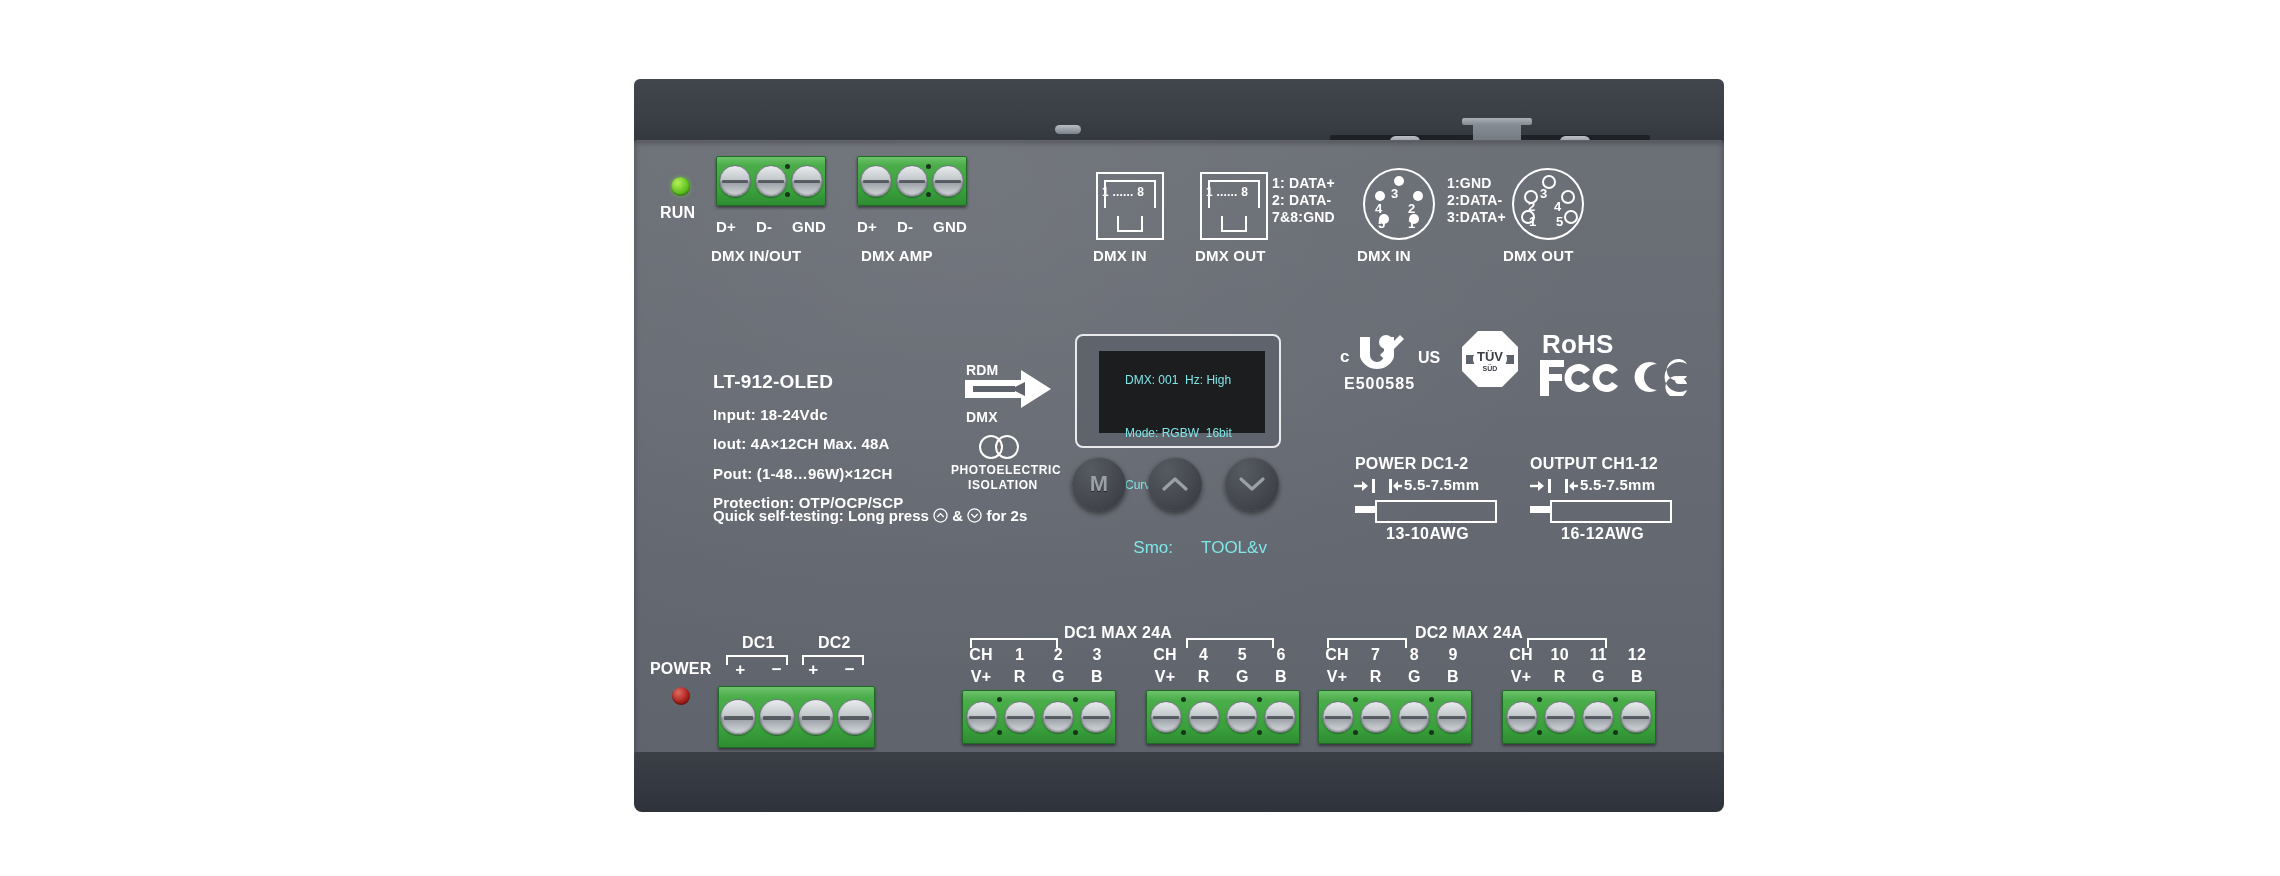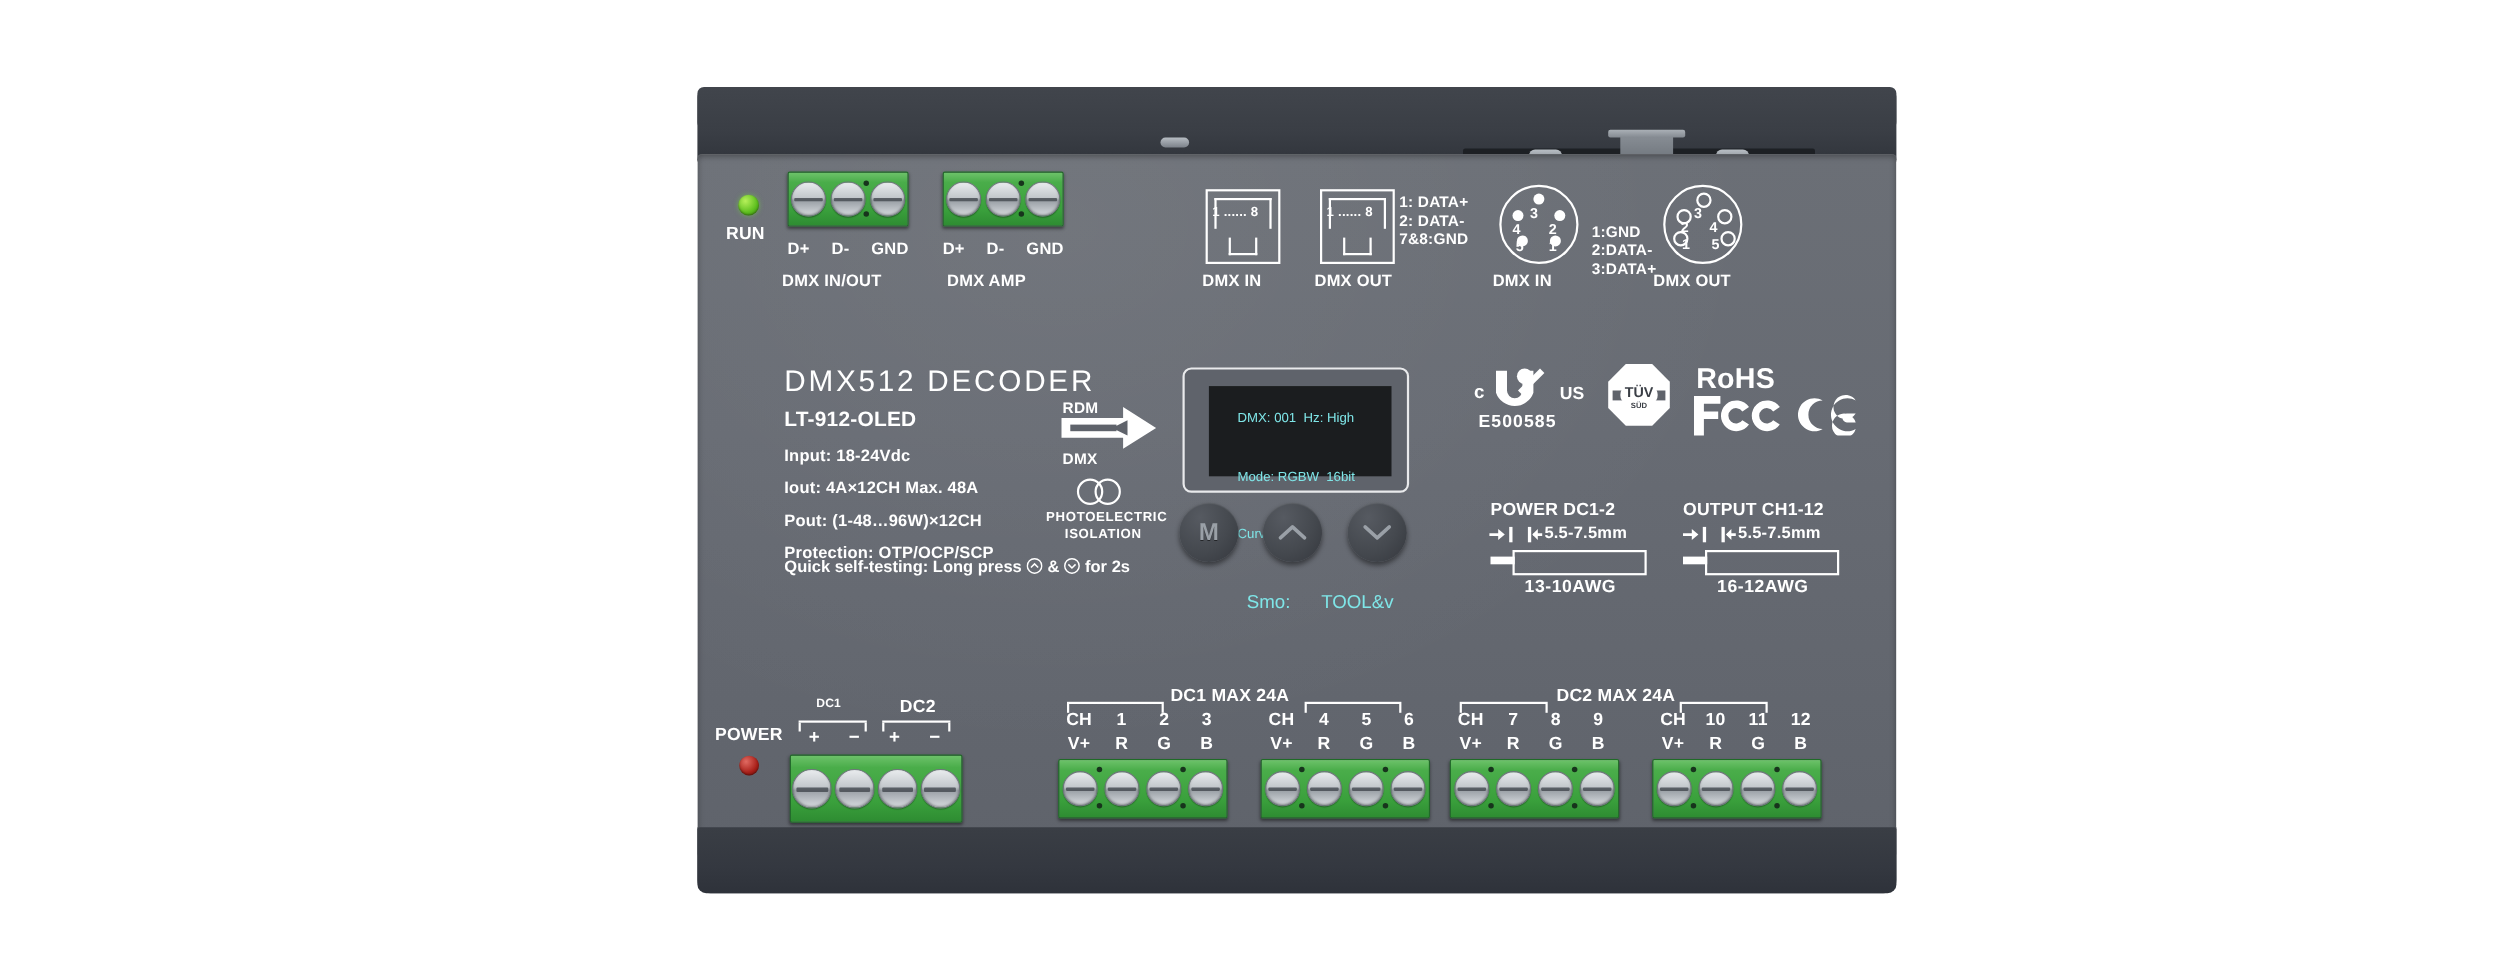--- a/index.html
+++ b/index.html
@@ -190,21 +190,21 @@
   </div>
   <div style="position:absolute;left:1363px;top:168px;width:68px;height:68px;">
     <span class="lbl" style="left:28px;top:18px;font-size:13px;">3</span>
     <span class="lbl" style="left:12px;top:33px;font-size:13px;">4</span>
     <span class="lbl" style="left:45px;top:33px;font-size:13px;">2</span>
     <span class="lbl" style="left:15px;top:48px;font-size:13px;">5</span>
     <span class="lbl" style="left:45px;top:48px;font-size:13px;">1</span>
   </div>
   <div class="lbl" style="left:1357px;top:247px;font-size:15px;">DMX IN</div>
 
-  <div style="position:absolute;left:1447px;top:175px;line-height:1.22;margin-top:27px;">
+  <div style="position:absolute;left:1447px;top:175px;line-height:1.22;">
     <div class="lbl" style="position:relative;font-size:14px;">1:GND</div>
     <div class="lbl" style="position:relative;font-size:14px;">2:DATA-</div>
     <div class="lbl" style="position:relative;font-size:14px;">3:DATA+</div>
   </div>
 
   <div class="xlr" style="left:1512px;top:168px;width:68px;height:68px;">
     <div class="pin hollow" style="left:28px;top:5px;width:10px;height:10px;"></div>
     <div class="pin hollow" style="left:10px;top:20px;width:10px;height:10px;"></div>
     <div class="pin hollow" style="left:47px;top:20px;width:10px;height:10px;"></div>
     <div class="pin hollow" style="left:7px;top:40px;width:10px;height:10px;"></div>
@@ -212,21 +212,20 @@
   </div>
   <div style="position:absolute;left:1512px;top:168px;width:68px;height:68px;">
     <span class="lbl" style="left:28px;top:18px;font-size:13px;">3</span>
     <span class="lbl" style="left:16px;top:31px;font-size:13px;">2</span>
     <span class="lbl" style="left:42px;top:31px;font-size:13px;">4</span>
     <span class="lbl" style="left:17px;top:46px;font-size:13px;">1</span>
     <span class="lbl" style="left:44px;top:46px;font-size:13px;">5</span>
   </div>
   <div class="lbl" style="left:1503px;top:247px;font-size:15px;">DMX OUT</div>
 
-  <div style="position:absolute;left:713px;top:331px;color:#fff;font-size:27px;letter-spacing:2.5px;font-family:'Liberation Sans',sans-serif;">DMX512 DECODER</div>
   <div class="lbl" style="left:713px;top:371px;font-size:19px;">LT-912-OLED</div>
 
   <div style="position:absolute;left:713px;top:400px;line-height:1.95;">
     <div class="lbl" style="position:relative;font-size:15px;">Input: 18-24Vdc</div>
     <div class="lbl" style="position:relative;font-size:15px;">Iout:   4A×12CH  Max. 48A</div>
     <div class="lbl" style="position:relative;font-size:15px;">Pout:  (1-48…96W)×12CH</div>
     <div class="lbl" style="position:relative;font-size:15px;">Protection: OTP/OCP/SCP</div>
   </div>
 
   <div style="position:absolute;left:713px;top:507px;color:#fff;font-weight:bold;font-size:15px;white-space:nowrap;">
@@ -380,21 +379,21 @@
   <div class="lbl" style="left:1580px;top:476px;font-size:15px;">5.5-7.5mm</div>
   <div style="position:absolute;left:1530px;top:500px;">
     <div style="position:absolute;left:0;top:6px;width:22px;height:7px;background:#fff;"></div>
     <div style="position:absolute;left:20px;top:0;width:118px;height:19px;border:2px solid #fff;"></div>
   </div>
   <div class="lbl" style="left:1561px;top:525px;font-size:16px;letter-spacing:.5px;">16-12AWG</div>
 
   <div class="lbl" style="left:650px;top:660px;font-size:16px;">POWER</div>
   <div class="led power" style="left:672px;top:687px;width:18px;height:18px;"></div>
 
-  <div class="lbl" style="left:742px;top:634px;font-size:11px;text-align:right;">DC1</div>
+  <div class="lbl" style="left:742px;top:634px;font-size:16px;text-align:right;">DC1</div>
   <div class="brace" style="left:726px;top:655px;width:62px;"></div>
   <div class="lbl" style="left:818px;top:634px;font-size:16px;">DC2</div>
   <div class="brace" style="left:802px;top:655px;width:62px;"></div>
 
   <div style="position:absolute;left:722px;top:660px;width:146px;display:flex;justify-content:space-around;">
     <span class="lbl" style="position:relative;font-size:17px;">+</span>
     <span class="lbl" style="position:relative;font-size:17px;">−</span>
     <span class="lbl" style="position:relative;font-size:17px;">+</span>
     <span class="lbl" style="position:relative;font-size:17px;">−</span>
   </div>

